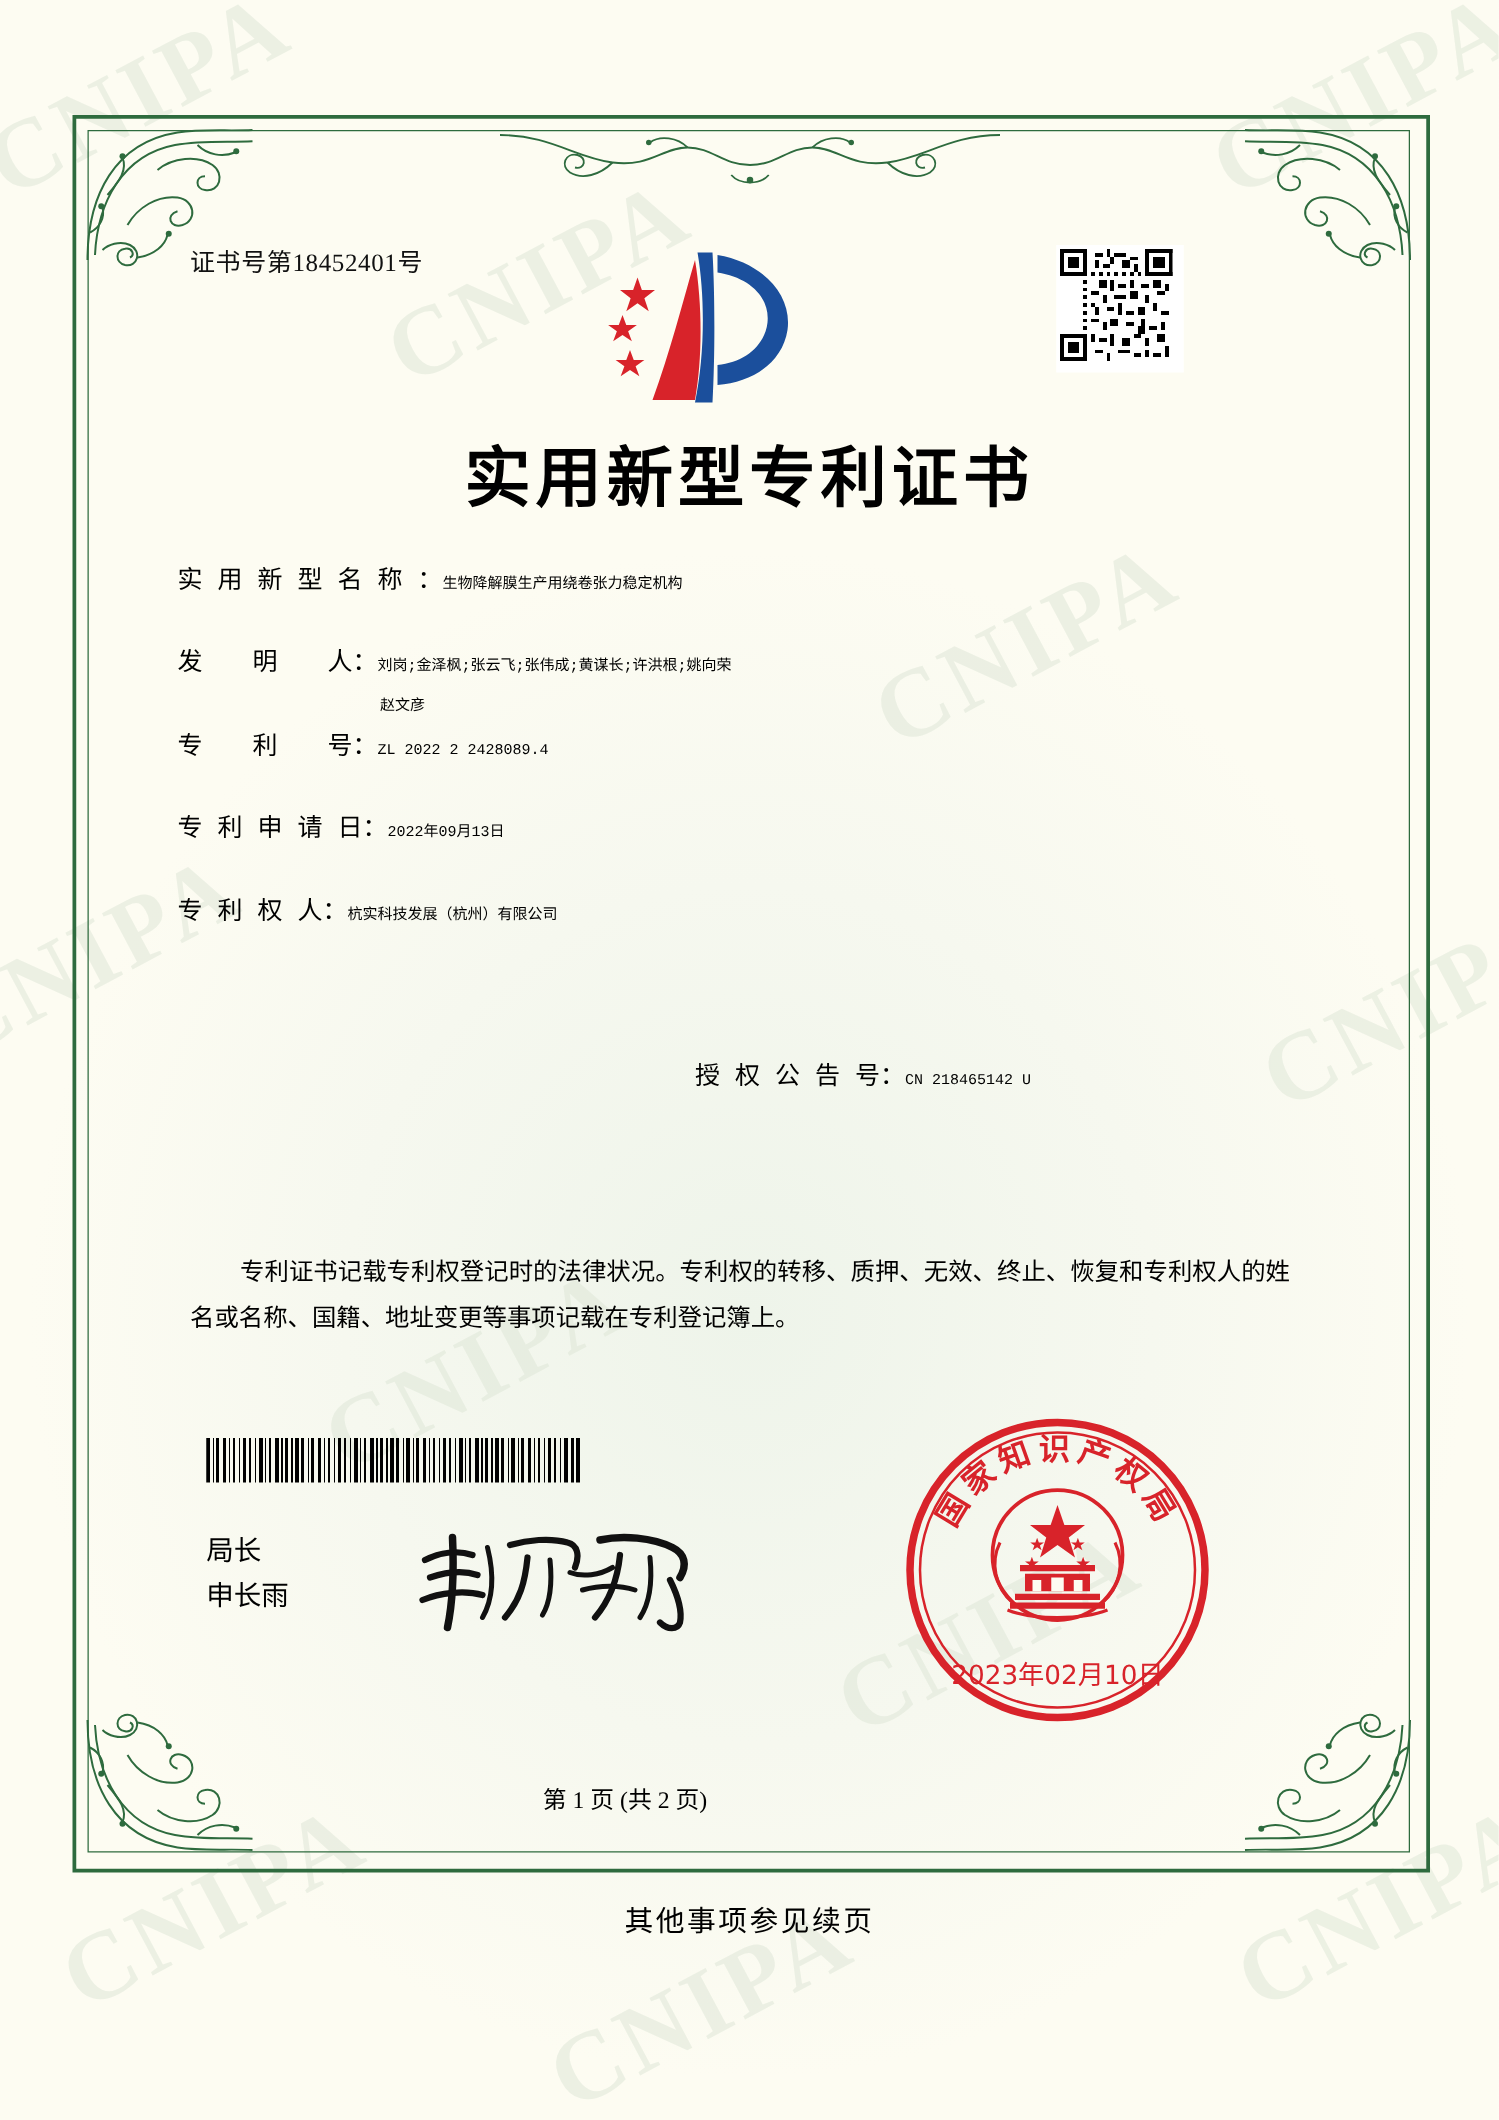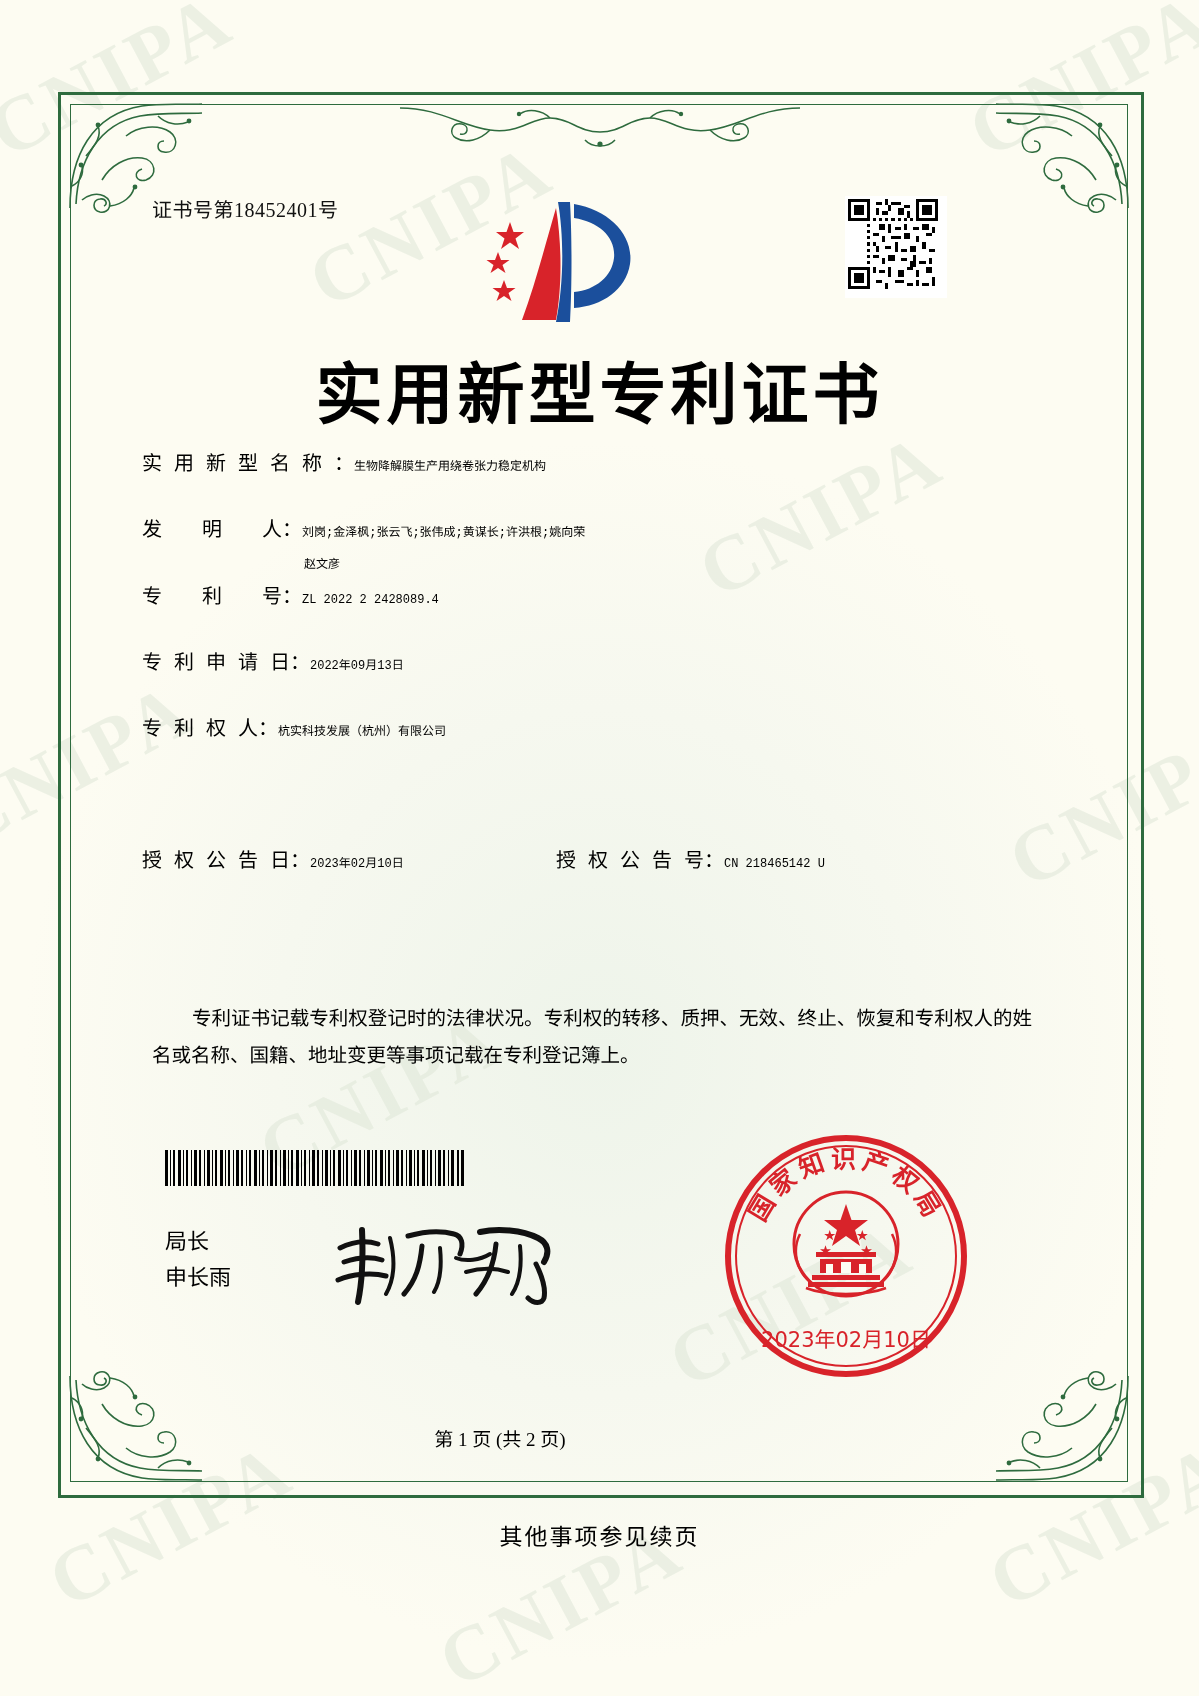--- a/index.html
+++ b/index.html
@@ -117,21 +117,21 @@
     background-size: 100% 100%;
   }
 
   .title {
     position: absolute;
     left: 0; top: 340px;
     width: 1199px;
     text-align: center;
     font-family: "DejaVu Sans", "Liberation Sans", sans-serif;
     font-weight: bold;
-    font-size: 67px;
+    font-size: 53px;
     letter-spacing: 4px;
     color: #000;
   }
 
   
   .field {
     position: absolute;
     left: 142px;
     font-size: 21.5px;
     color: #000;
@@ -488,23 +488,20 @@
 
     <div class="field f-appdt">
       <span class="lbl">专 利 申 请 日：</span><span class="val">2022年09月13日</span>
     </div>
 
     <div class="field f-owner">
       <span class="lbl">专 利 权 人：</span><span class="val">杭实科技发展（杭州）有限公司</span>
     </div>
 
 
-    <div class="field f-pubdt">
-      <span class="lbl">授 权 公 告 日：</span><span class="val">2023年02月10日</span>
-    </div>
 
     <div class="field f-pubno">
       <span class="lbl">授 权 公 告 号：</span><span class="val val-serif">CN 218465142 U</span>
     </div>
 
     <div class="para p2">
       <span class="indent"></span><span>专利证书记载专利权登记时的法律状况。专利权的转移、质押、无效、终止、恢复和专利权人的姓名或名称、国籍、地址变更等事项记载在专利登记簿上。</span>
     </div>
 
     <div class="barcode">

